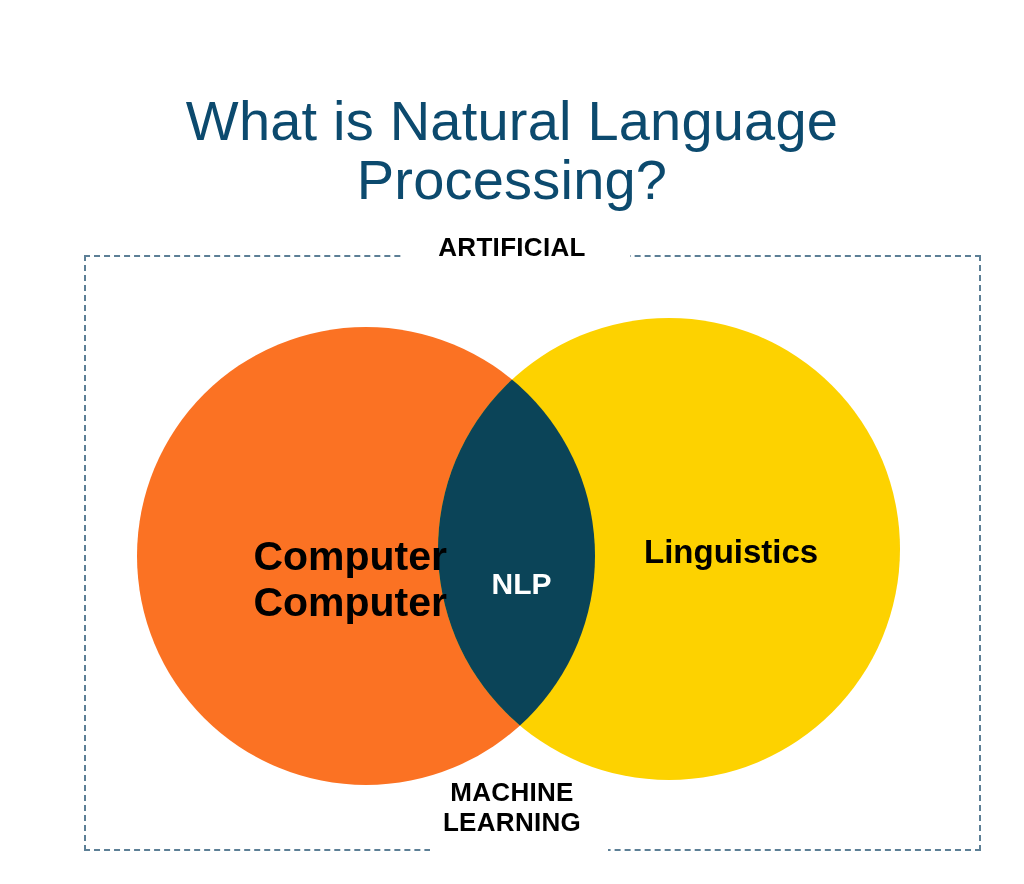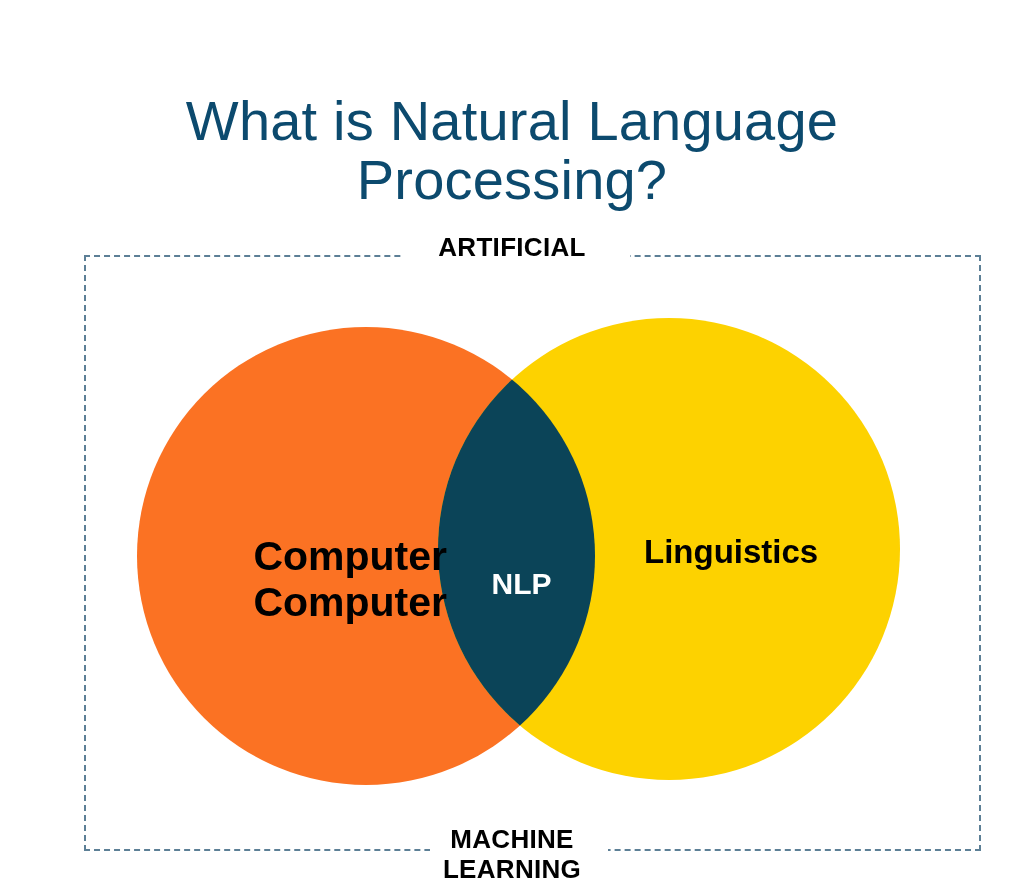--- a/index.html
+++ b/index.html
@@ -102,21 +102,21 @@
     left: 0;
     text-align: center;
     font-family: "Liberation Sans", sans-serif;
     font-weight: bold;
     color: #000000;
     font-size: 26px;
     line-height: 1.16;
     letter-spacing: 0.3px;
   }
   .caption-ai { top: 232px; }
-  .caption-ml { top: 824px; }
+  .caption-ml { top: 777px; }
   .caption-ai .cap-line,
   .caption-ml .cap-line { display: block; }
 
   
   .cap-knockout {
     position: absolute;
     background: #ffffff;
   }
   .ko-ai {
     left: 402px;

